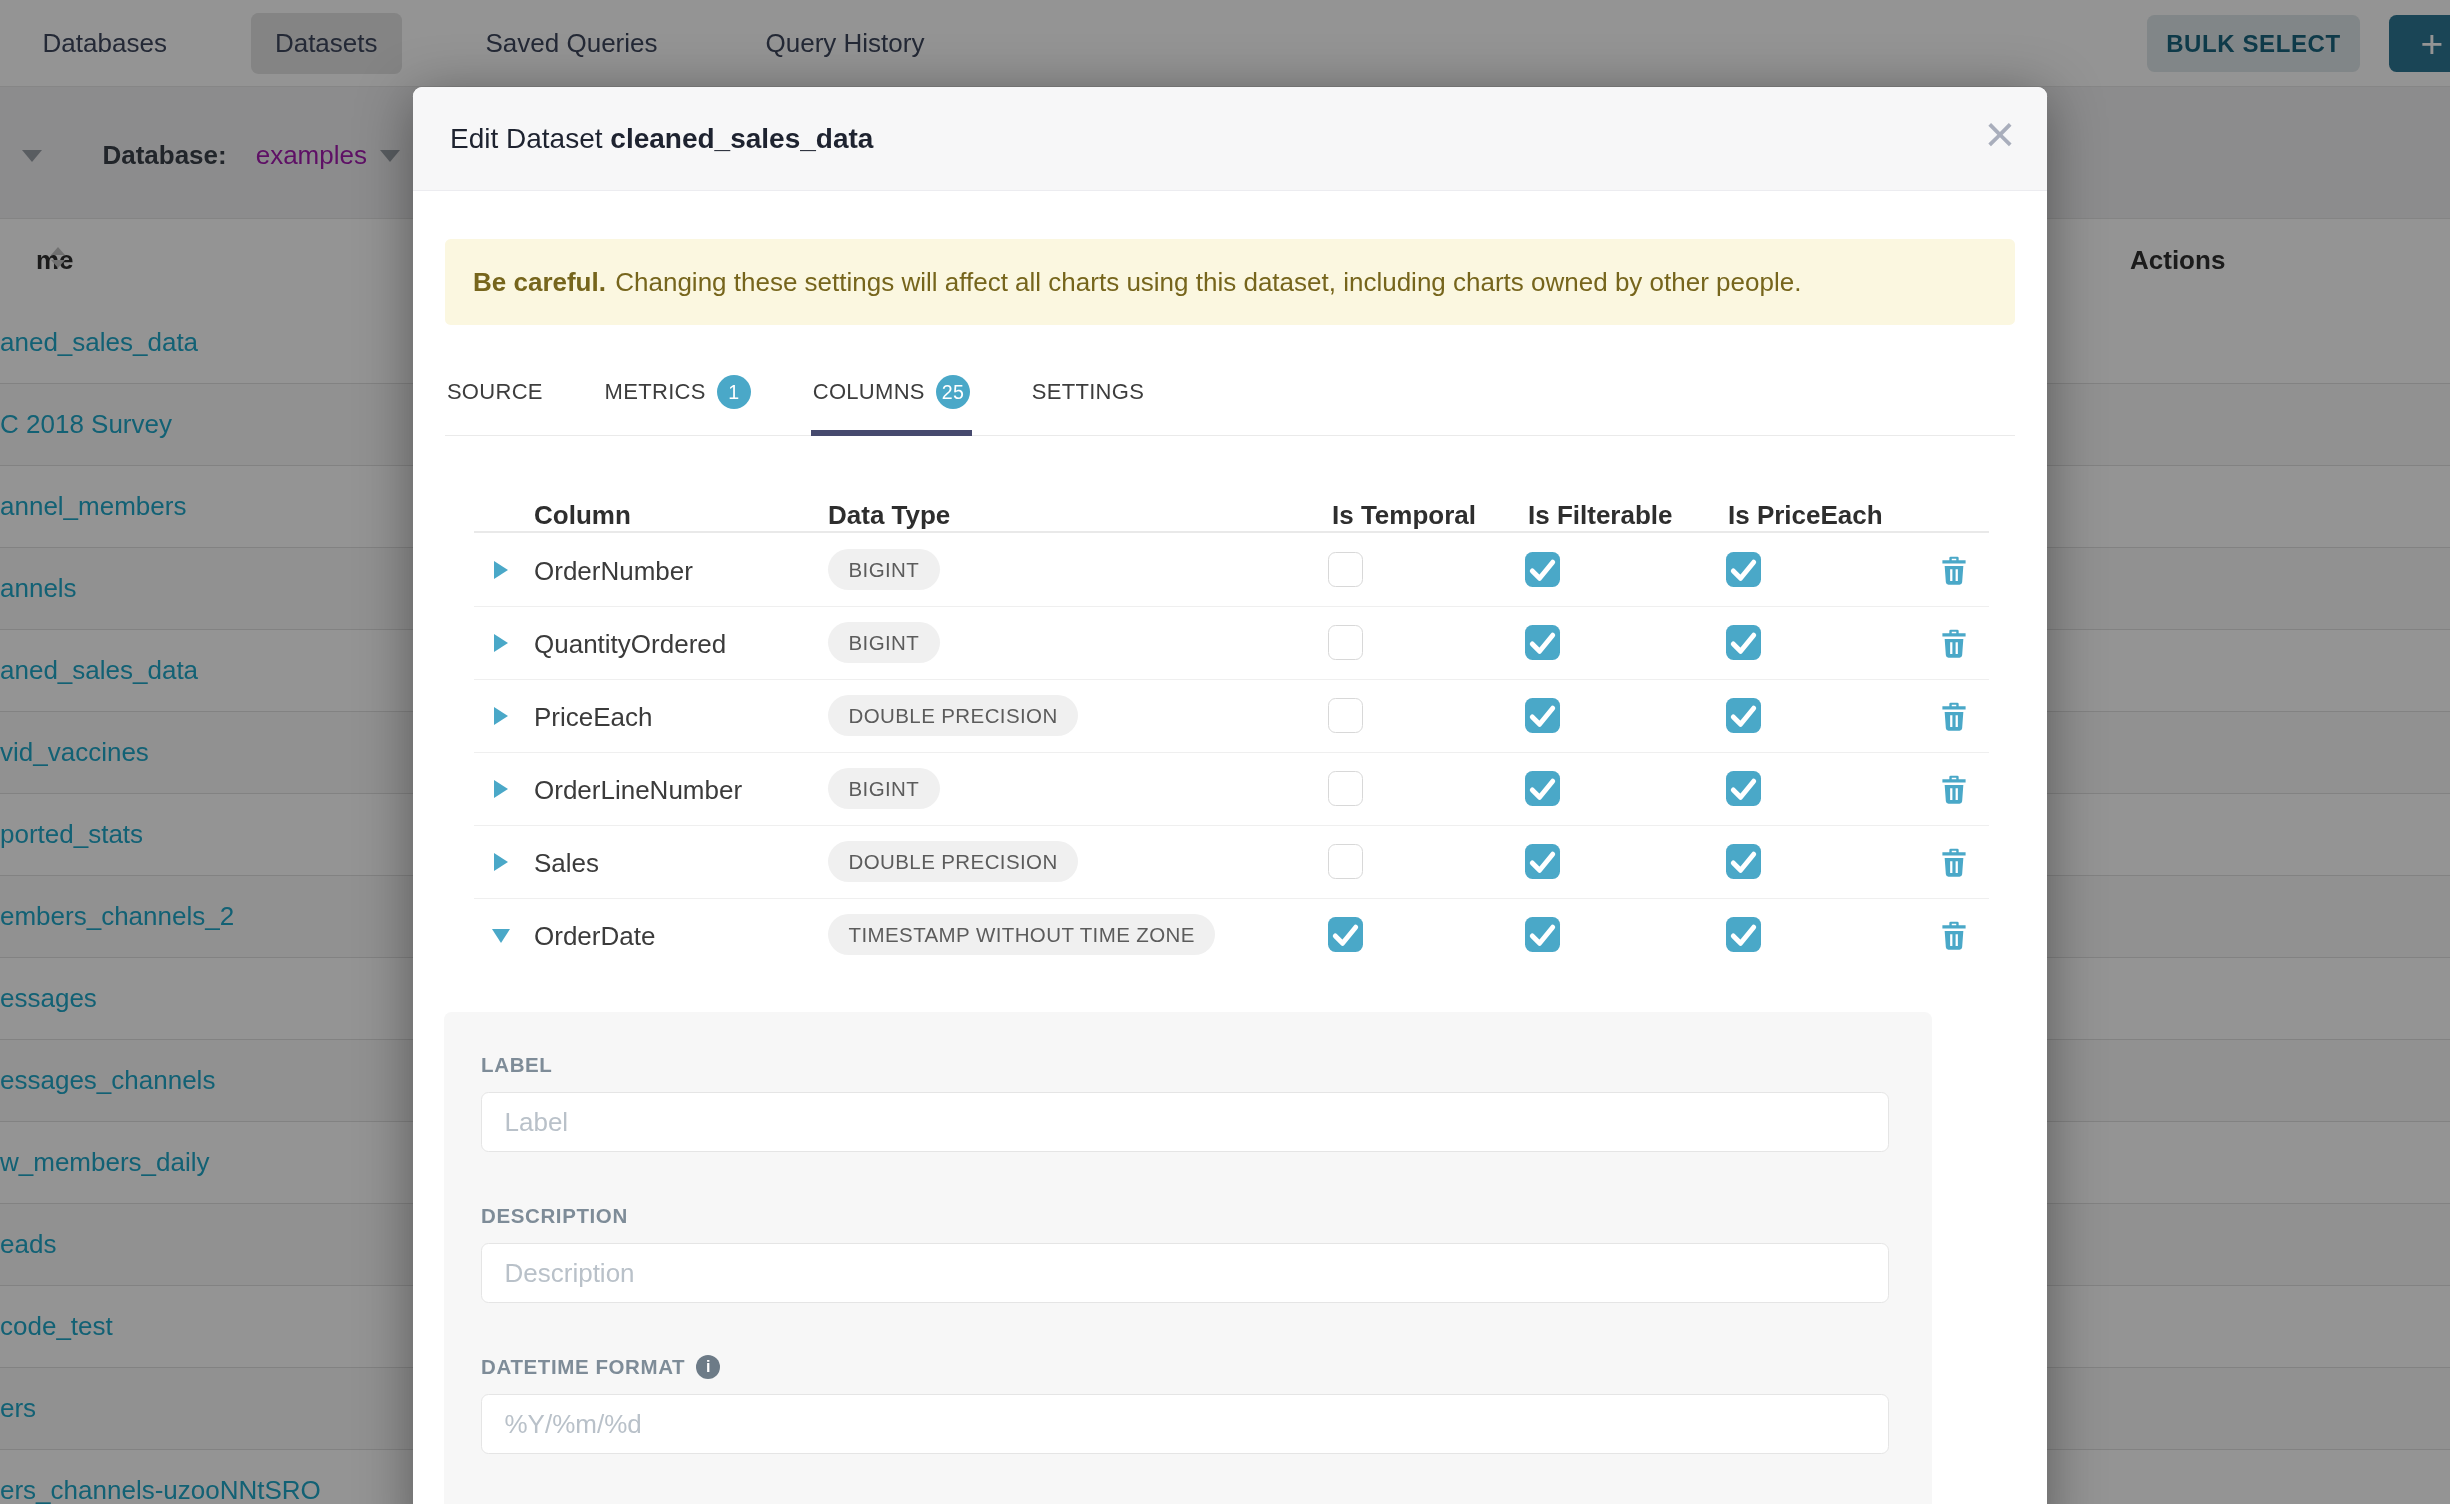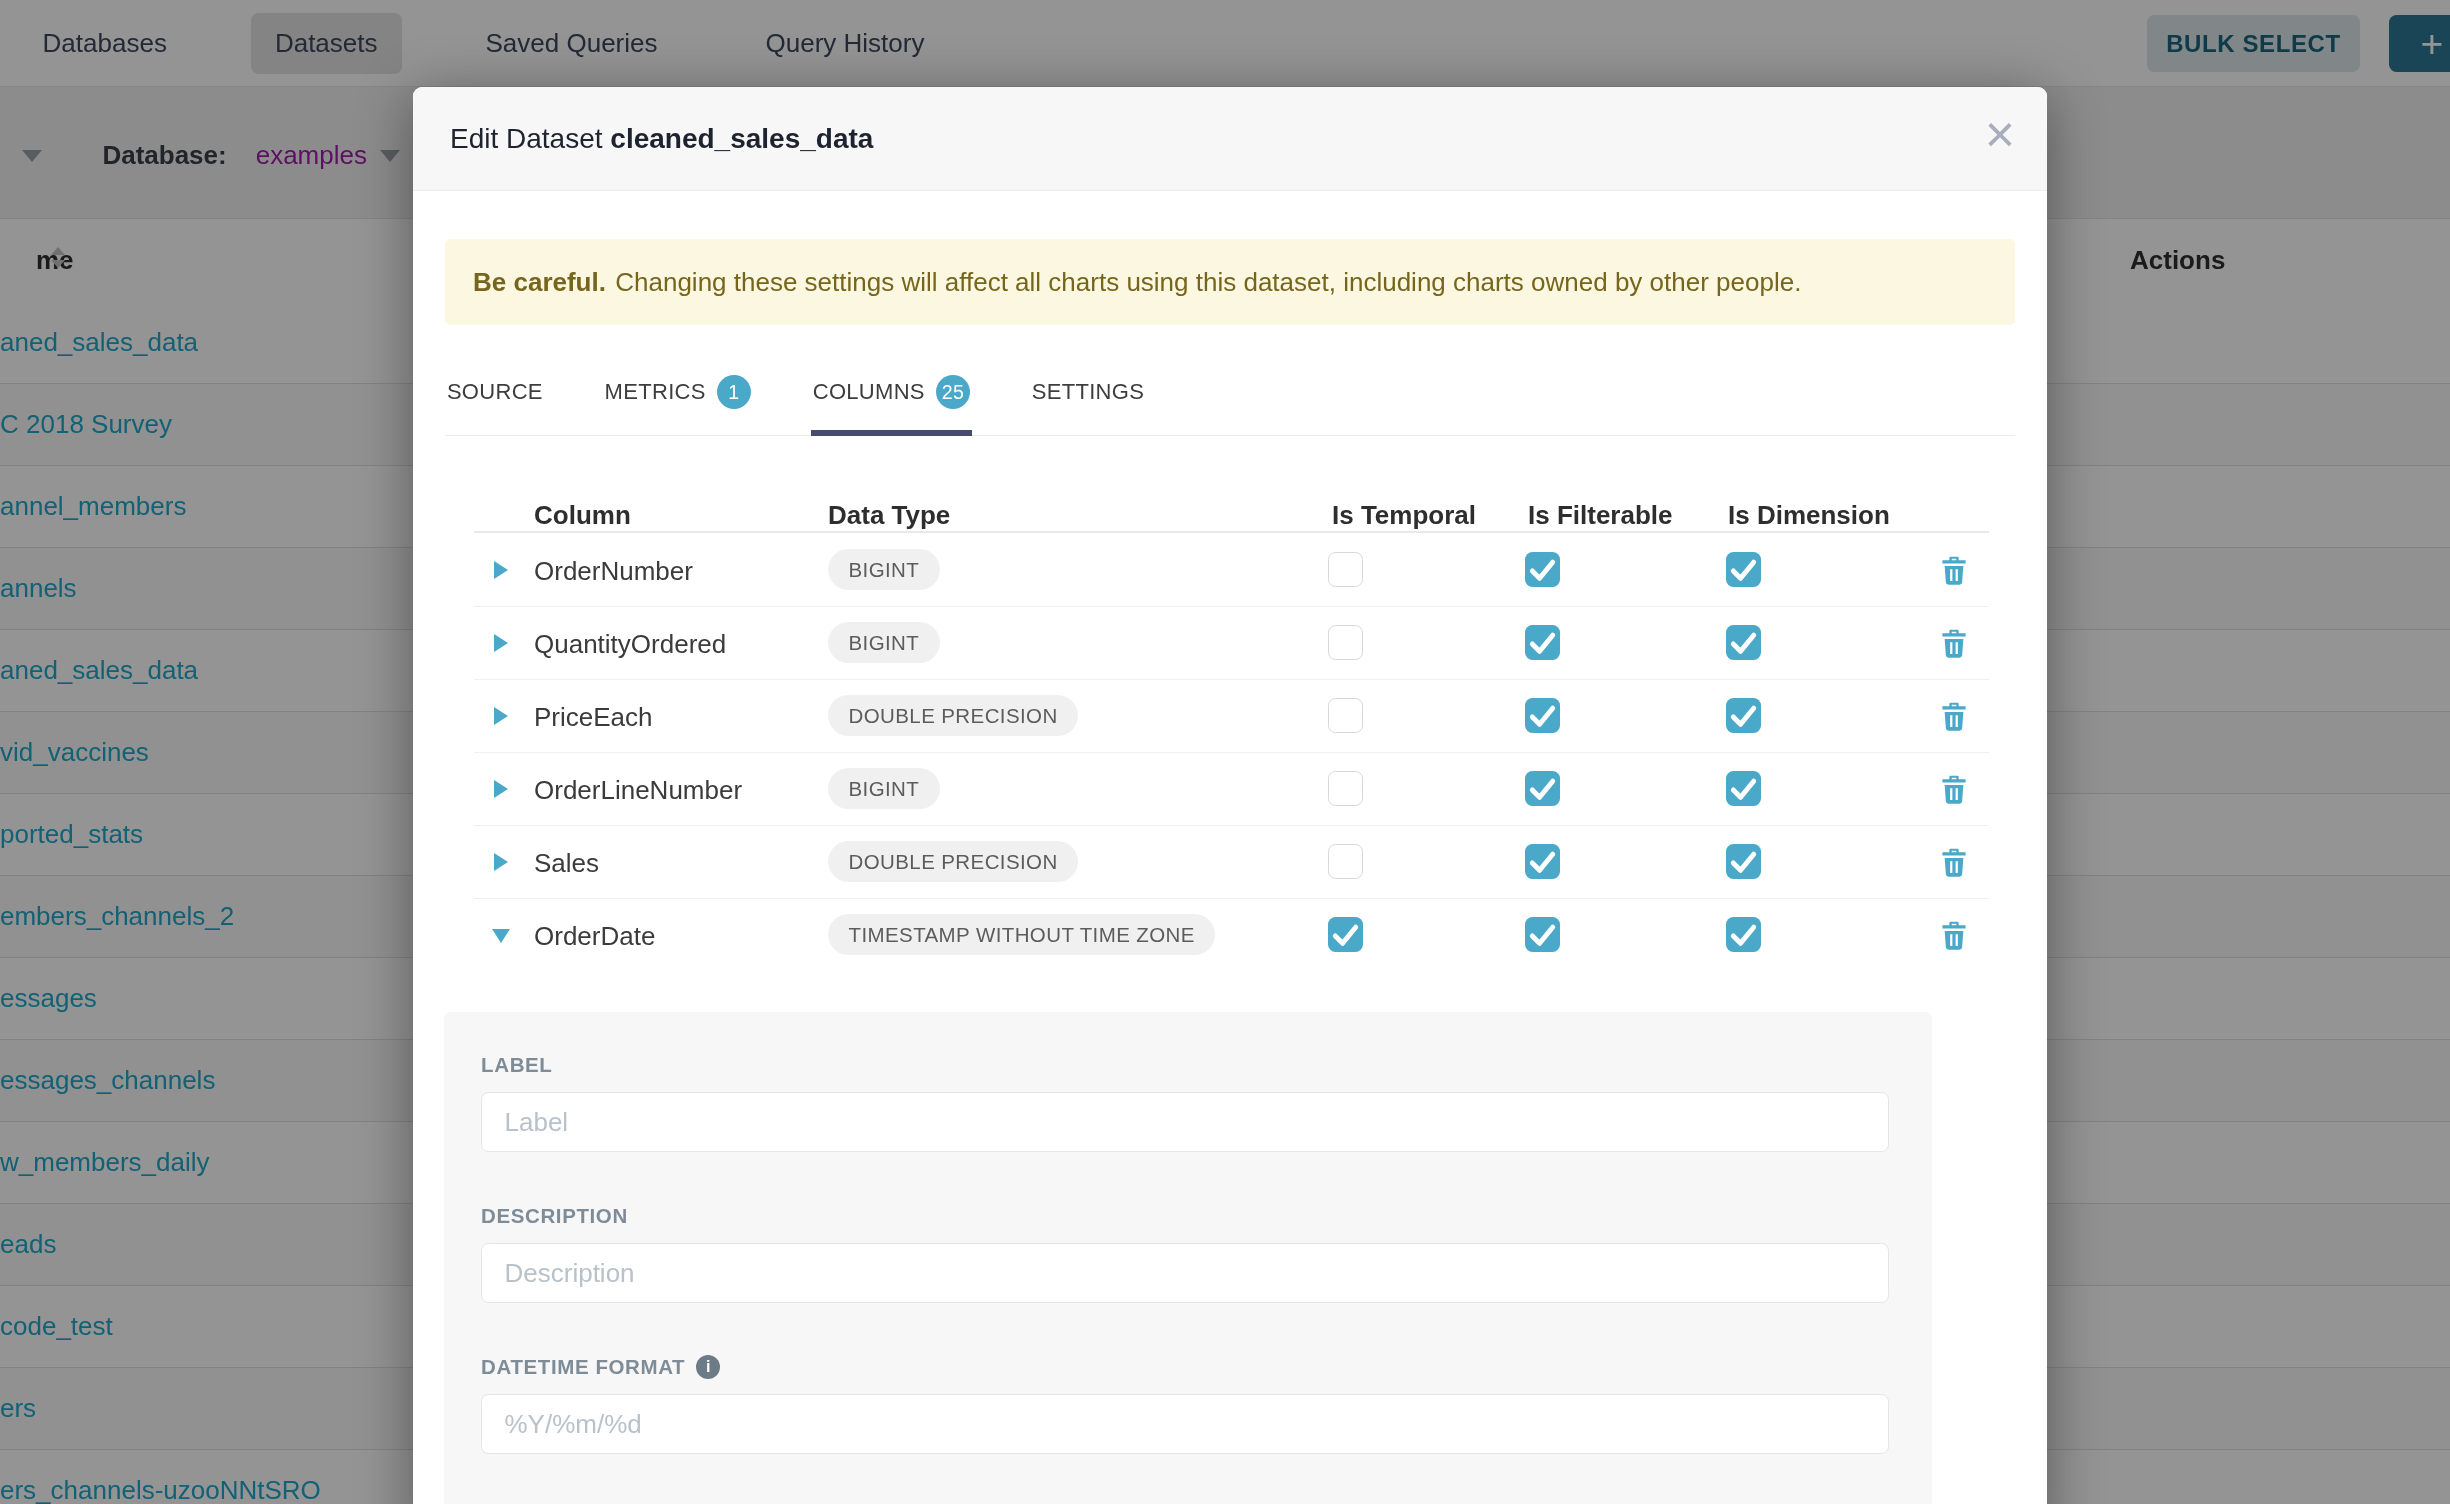--- a/index.html
+++ b/index.html
@@ -209,21 +209,21 @@
         <div class="tab">
           <span>SETTINGS</span>
         </div>
       </div>
 
     <div class="t-head">
       <span class="h-column">Column</span>
       <span class="h-type">Data Type</span>
       <span class="h-temporal">Is Temporal</span>
       <span class="h-filterable">Is Filterable</span>
-      <span class="h-dimension">Is Dimension</span>
+      <span class="h-dimension">Is PriceEach</span>
     </div>
     <div class="t-divider"></div>
 
     <div id="col-rows">
         <div class="t-row">
           <span class="caret-right"></span>
           <span class="col-name">OrderNumber</span>
           <span class="pill">BIGINT</span>
           <span class="cb unchecked cb-temporal"></span>
           <span class="cb checked cb-filterable">

